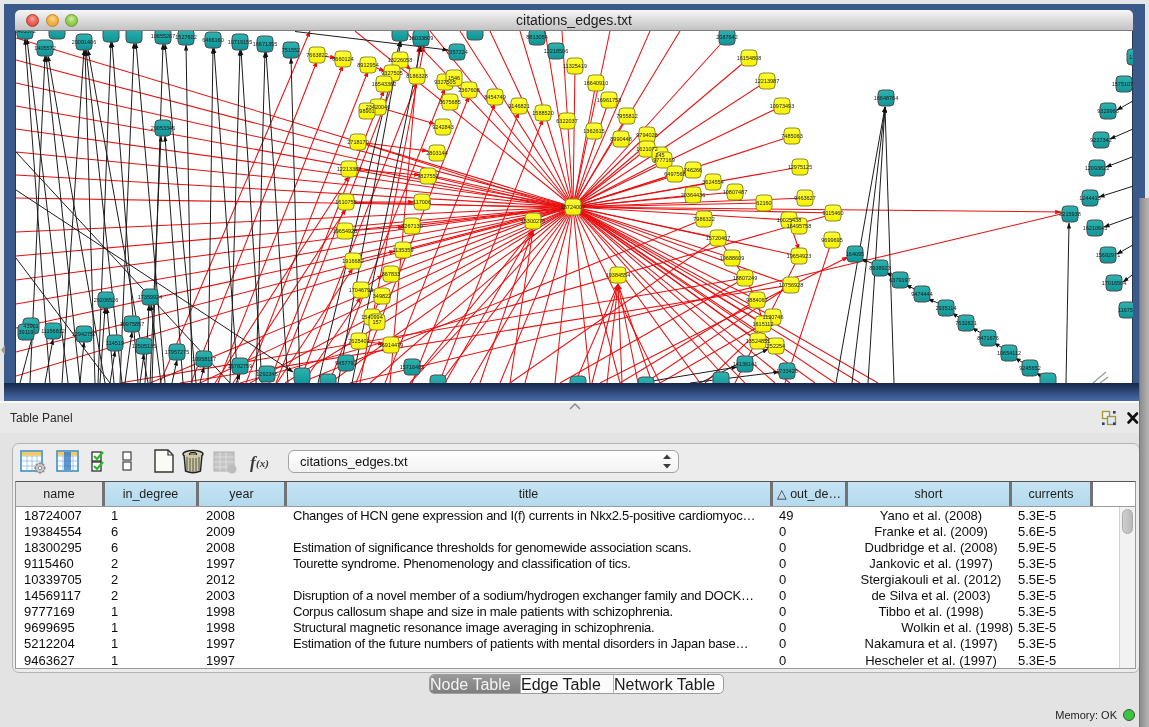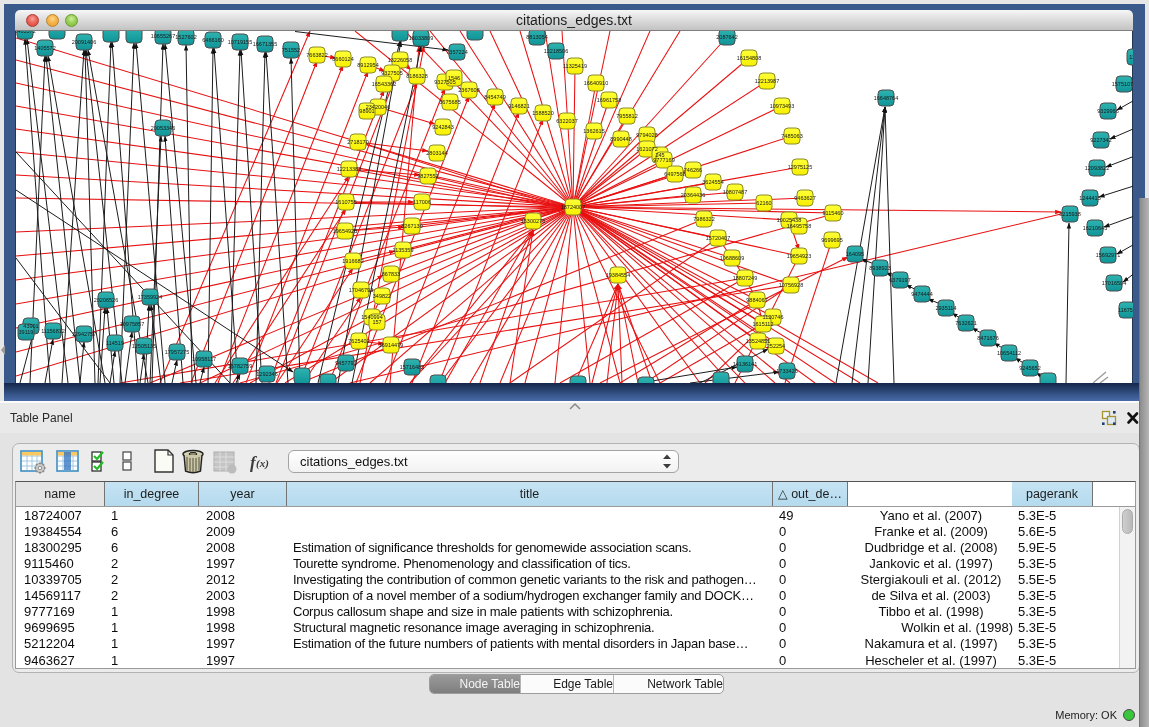--- a/index.html
+++ b/index.html
@@ -18,25 +18,25 @@
 
 #sep{left:0;top:401px;width:1149px;height:2px;background:#fbfbfb}
 #tpbar{left:0;top:403px;width:1149px;height:32px;background:#e9e9e9;border-bottom:1px solid #d0d0d0}
 #tpbar span{position:absolute;left:10px;top:8px;font-size:12px;color:#2a2a2a}
 #panelbg{left:0;top:433px;width:1149px;height:294px;background:#e3e3e3}
 #panel{left:12px;top:443px;width:1128px;height:230px;background:#ececec;border:1px solid #b3b3b3;border-radius:7px}
 #combo{left:288px;top:450px;width:391px;height:23px;background:linear-gradient(#ffffff,#f2f2f2);
  border:1px solid #a3a3a3;border-radius:6px;font-size:13px;color:#111;line-height:21px;padding-left:11px}
 #table{left:15px;top:481px;width:1121px;height:188px;background:#fff;border:1px solid #9a9a9a;border-top:1px solid #555;overflow:hidden}
 .th{position:absolute;top:0;height:24px;background:linear-gradient(#c6e3f3,#b4daee);
- border-right:1px solid #737373;font-size:12.5px;color:#1d1d1d;text-align:center;line-height:24px}
+ border-right:3px solid #737373;font-size:12.5px;color:#1d1d1d;text-align:center;line-height:24px}
 .tr{position:absolute;left:0;width:1121px;height:16px;font-size:13px;color:#0d0d0d}
 .tr span{position:absolute;white-space:nowrap;top:0}
 #tabs{left:429px;top:674px;height:20px;border:1px solid #9d9d9d;border-radius:5px;overflow:hidden;display:flex;background:#fbfbfb}
-.tab{height:20px;font-size:12px;line-height:19px;text-align:right;color:#1a1a1a}
+.tab{height:20px;font-size:16px;line-height:19px;text-align:left;color:#1a1a1a}
 #mem{right:32px;top:709px;font-size:11px;color:#222;position:absolute}
 #memdot{right:14px;top:709px;width:12px;height:12px;border-radius:50%;background:#39c53c;border:1px solid #4c4c4c;position:absolute}
 #rstrip{left:1139px;top:198px;width:10px;height:529px;background:linear-gradient(90deg,#8c8c8c,#b6b6b6);border-left:1px solid #777}
 </style></head><body>
 <div id="mdi" class="abs"></div>
 <div id="mdibot" class="abs"></div>
 <div id="win" class="abs"></div>
 <svg width="1117" height="352" viewBox="16 31 1117 352" style="position:absolute;left:16px;top:31px">
     <defs>
       <marker id="ra" viewBox="0 0 10 10" refX="9" refY="5" markerWidth="6.2" markerHeight="6.2" orient="auto-start-reverse">
@@ -629,30 +629,32 @@
 <svg class="abs" style="left:660px;top:453px" width="14" height="18">
     <path d="M3 6 L7 1.5 L11 6 z M3 11 L7 15.5 L11 11 z" fill="#3c3c3c"></path>
   </svg>
 
 <div id="table" class="abs">
  <div class="th" style="left:0;width:89px;background:#e4e4e4">name</div>
  <div class="th" style="left:89px;width:94px">in_degree</div>
  <div class="th" style="left:183px;width:88px">year</div>
  <div class="th" style="left:271px;width:486px">title</div>
  <div class="th" style="left:757px;width:75px">△ out_de…</div>
- <div class="th" style="left:996px;width:81px">pagerank</div>
+ <div class="th" style="left:832px;width:164px">short</div>
+ <div class="th" style="left:996px;width:81px">currents</div>
  <div class="abs" style="left:0;top:24px;width:1121px;height:1px;background:#9a9a9a"></div>
  <div class="abs" style="left:0;top:25px;width:1119px;height:162px;overflow:hidden">
    <div style="position:relative;margin-top:-506px">
         <div class="tr" style="top:507.0px">
           <span style="left:8px">18724007</span>
           <span style="left:95px">1</span>
           <span style="left:190px">2008</span>
+          <span style="left:277px;width:481px;overflow:hidden;letter-spacing:-0.25px">Changes of HCN gene expression and I(f) currents in Nkx2.5-positive cardiomyoc…</span>
           <span style="left:763px">49</span>
-          <span style="left:833px;width:164px;text-align:center">Yano et al. (2007)</span>
+          <span style="left:833px;width:164px;text-align:center">Yano et al. (2008)</span>
           <span style="left:1002px">5.3E-5</span>
         </div>
         <div class="tr" style="top:523.0px">
           <span style="left:8px">19384554</span>
           <span style="left:95px">6</span>
           <span style="left:190px">2009</span>
           <span style="left:763px">0</span>
           <span style="left:833px;width:164px;text-align:center">Franke et al. (2009)</span>
           <span style="left:1002px">5.6E-5</span>
         </div>
@@ -671,21 +673,20 @@
           <span style="left:190px">1997</span>
           <span style="left:277px;width:481px;overflow:hidden;letter-spacing:-0.25px">Tourette syndrome. Phenomenology and classification of tics.</span>
           <span style="left:763px">0</span>
           <span style="left:833px;width:164px;text-align:center">Jankovic et al. (1997)</span>
           <span style="left:1002px">5.3E-5</span>
         </div>
         <div class="tr" style="top:571.2px">
           <span style="left:8px">10339705</span>
           <span style="left:95px">2</span>
           <span style="left:190px">2012</span>
-          <span style="left:277px;width:481px;overflow:hidden;letter-spacing:-0.25px">Investigating the contribution of common genetic variants to the risk and pathogen…</span>
           <span style="left:763px">0</span>
           <span style="left:833px;width:164px;text-align:center">Stergiakouli et al. (2012)</span>
           <span style="left:1002px">5.5E-5</span>
         </div>
         <div class="tr" style="top:587.2px">
           <span style="left:8px">14569117</span>
           <span style="left:95px">2</span>
           <span style="left:190px">2003</span>
           <span style="left:277px;width:481px;overflow:hidden;letter-spacing:-0.25px">Disruption of a novel member of a sodium/hydrogen exchanger family and DOCK…</span>
           <span style="left:763px">0</span>

